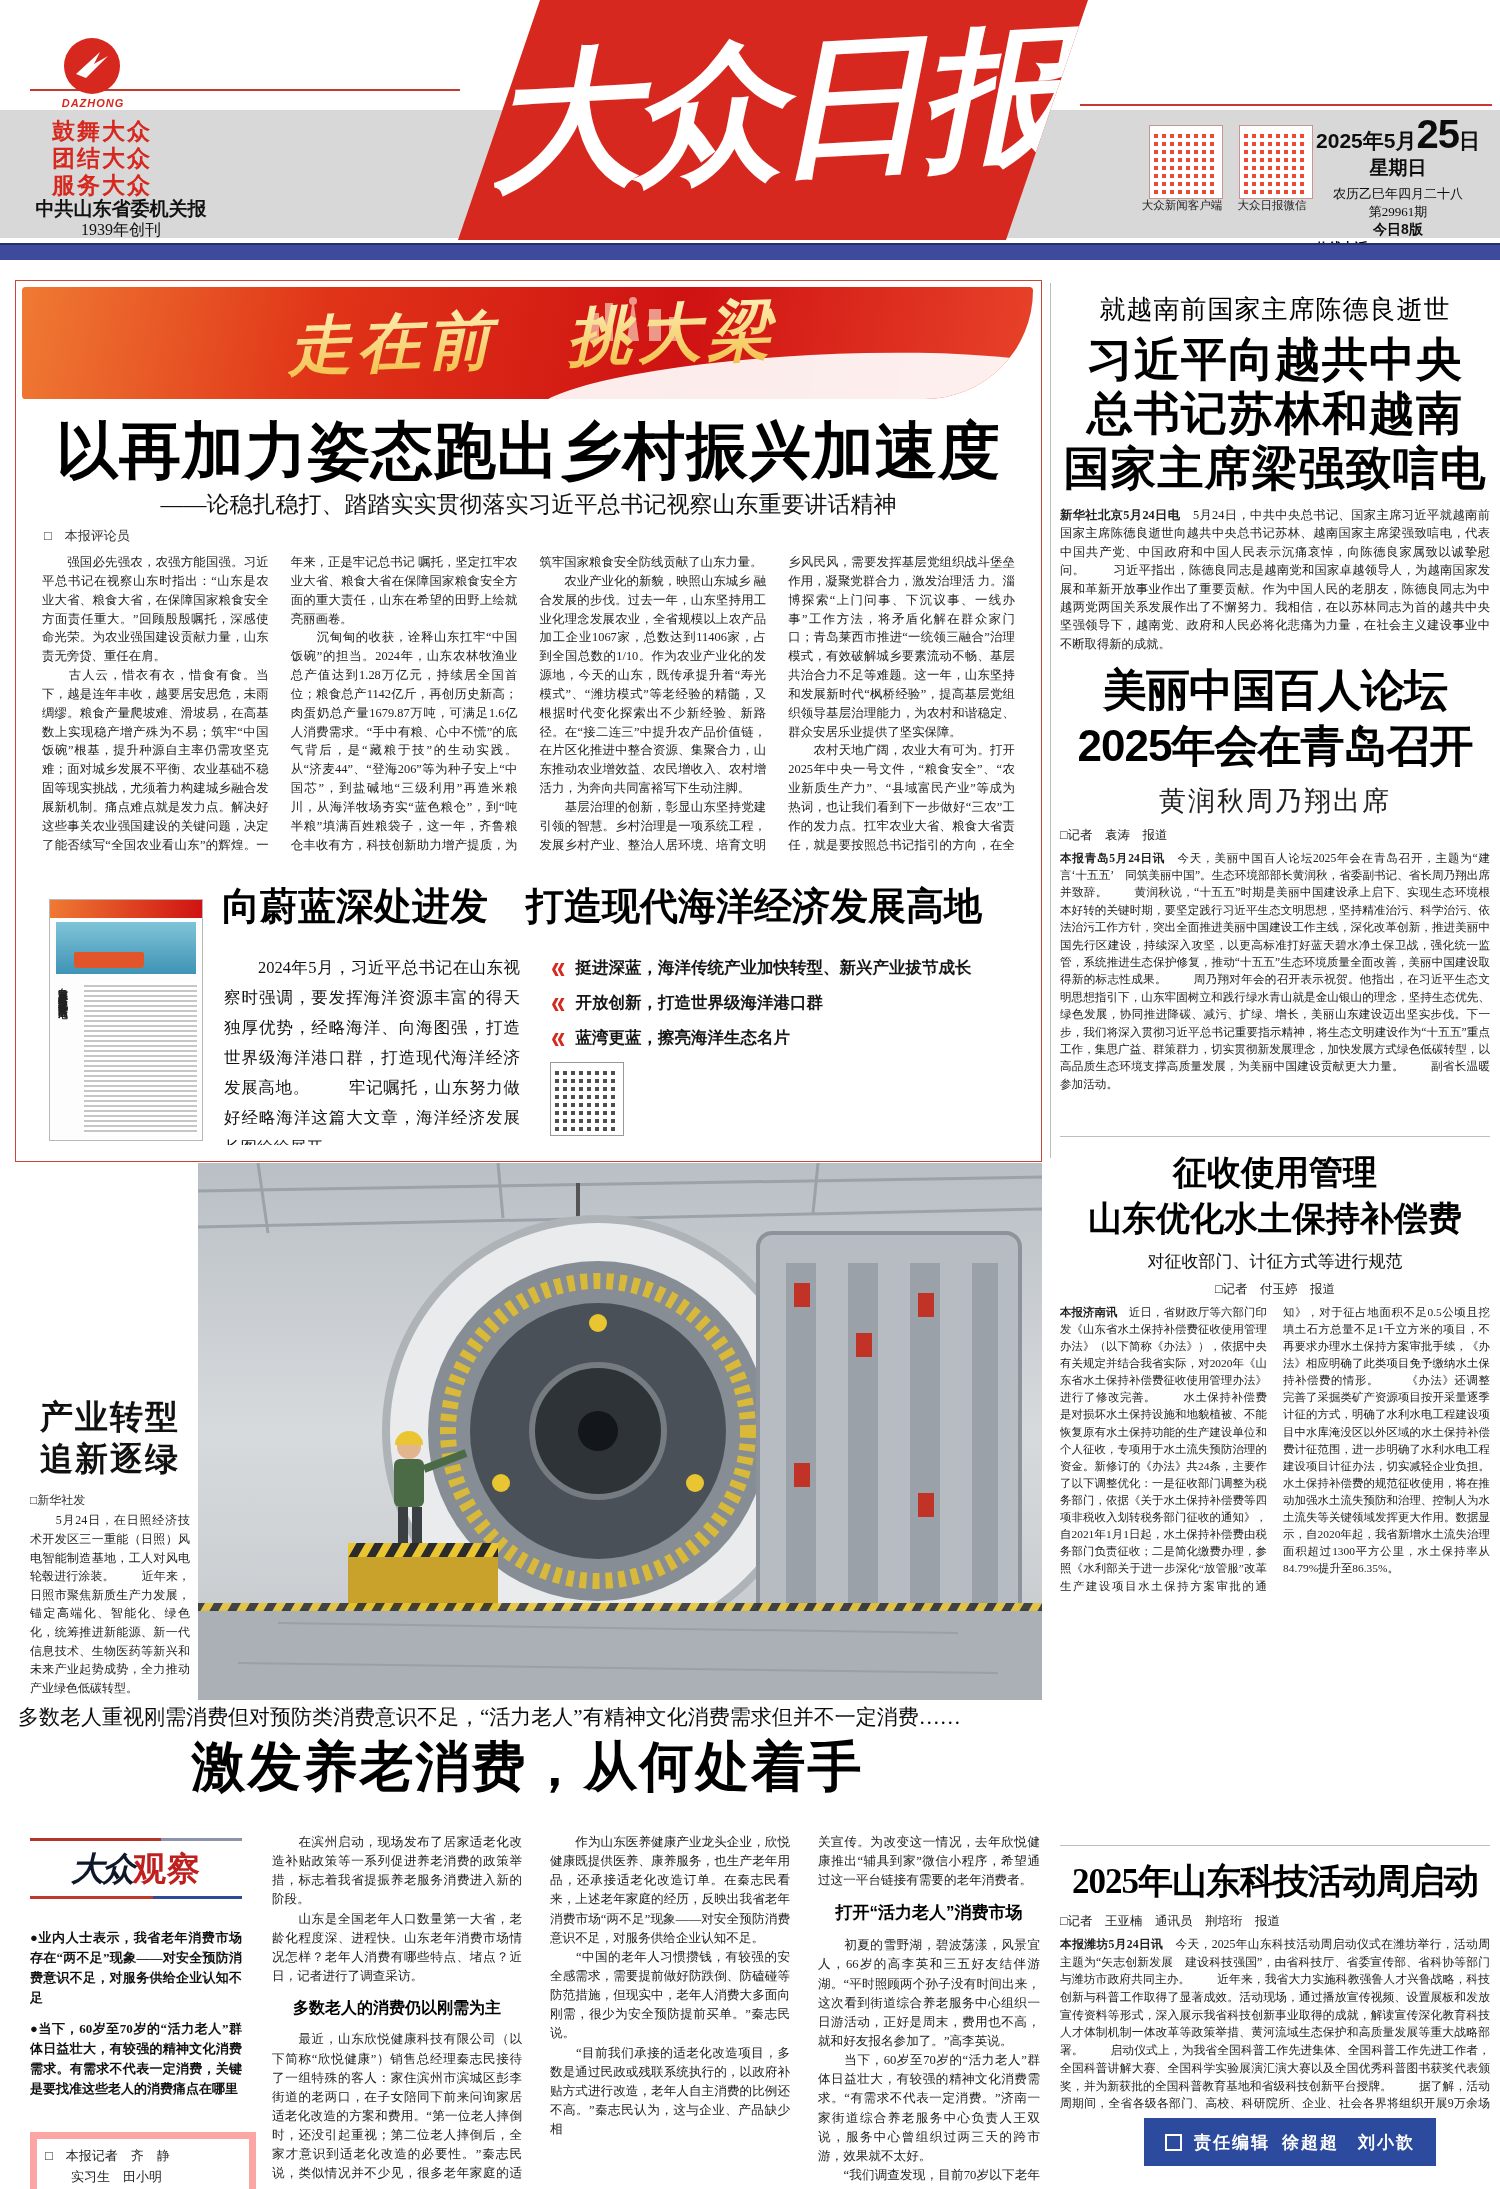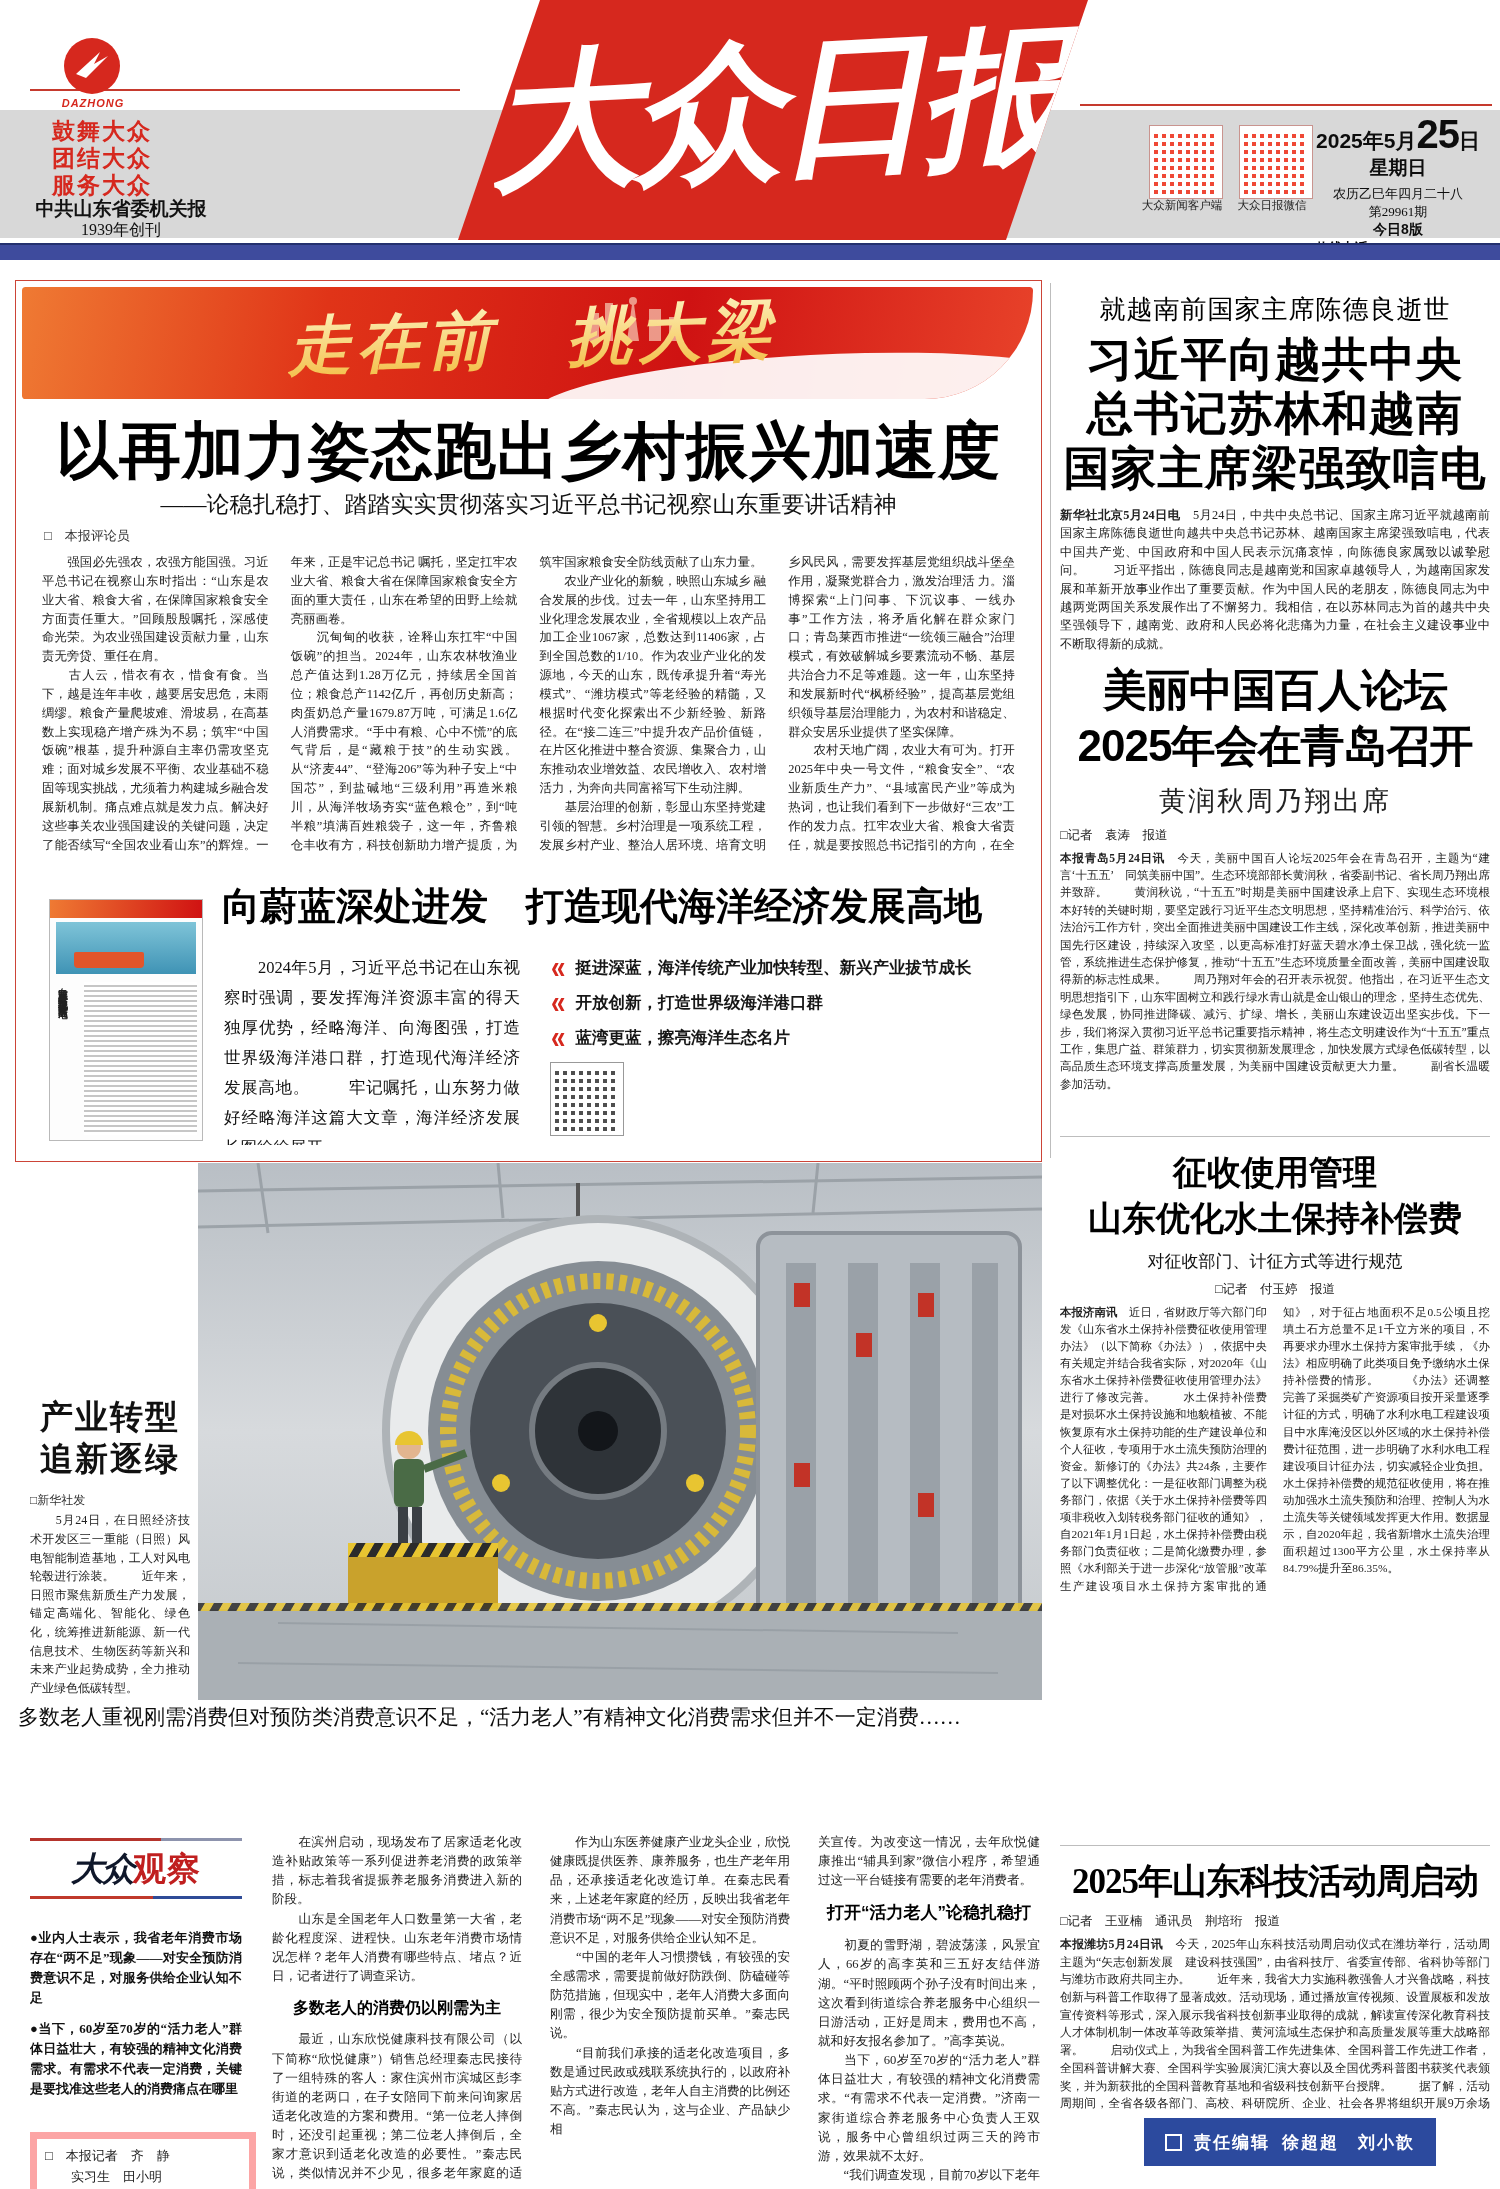--- a/index.html
+++ b/index.html
@@ -390,20 +390,21 @@
       <div>追新逐绿</div>
     </div>
     <div class="pstory-credit">□新华社发</div>
     <div class="pstory-body">
       <span class="pre">　　5月24日，在日照经济技术开发区三一重能（日照）风电智能制造基地，工人对风电轮毂进行涂装。</span>
       <span class="pre">　　近年来，日照市聚焦新质生产力发展，锚定高端化、智能化、绿色化，统筹推进新能源、新一代信息技术、生物医药等新兴和未来产业起势成势，全力推动产业绿色低碳转型。</span>
     </div>
   </div>
 
   <div class="abs elder-kicker">多数老人重视刚需消费但对预防类消费意识不足，“活力老人”有精神文化消费需求但并不一定消费……</div>
+  <div class="abs elder-hl">激发养老消费，从何处着手</div>
 
   <div class="abs observe">
     <div class="obs-rule"></div>
     <div class="obs-text">
       <span class="cal">大众</span><span class="bold">观察</span>
     </div>
     <div class="obs-rule b"></div>
   </div>
 
   <div class="abs obs-bullets">
@@ -424,20 +425,20 @@
   </div>
 
   <div class="abs ecol" style="left:550px;width:240px;">
     <div class="pre">　　作为山东医养健康产业龙头企业，欣悦健康既提供医养、康养服务，也生产老年用品，还承接适老化改造订单。在秦志民看来，上述老年家庭的经历，反映出我省老年消费市场“两不足”现象——对安全预防消费意识不足，对服务供给企业认知不足。
 　　“中国的老年人习惯攒钱，有较强的安全感需求，需要提前做好防跌倒、防磕碰等防范措施，但现实中，老年人消费大多面向刚需，很少为安全预防提前买单。”秦志民说。
 　　“目前我们承接的适老化改造项目，多数是通过民政或残联系统执行的，以政府补贴方式进行改造，老年人自主消费的比例还不高。”秦志民认为，这与企业、产品缺少相</div>
   </div>
 
   <div class="abs ecol" style="left:818px;width:222px;">
     <div class="pre">关宣传。为改变这一情况，去年欣悦健康推出“辅具到家”微信小程序，希望通过这一平台链接有需要的老年消费者。</div>
-    <div class="esub" style="font-size:17px;">打开“活力老人”论稳扎稳打</div>
+    <div class="esub" style="font-size:17px;">打开“活力老人”消费市场</div>
     <div class="pre">　　初夏的雪野湖，碧波荡漾，风景宜人，66岁的高李英和三五好友结伴游湖。“平时照顾两个孙子没有时间出来，这次看到街道综合养老服务中心组织一日游活动，正好是周末，费用也不高，就和好友报名参加了。”高李英说。
 　　当下，60岁至70岁的“活力老人”群体日益壮大，有较强的精神文化消费需求。“有需求不代表一定消费。”济南一家街道综合养老服务中心负责人王双说，服务中心曾组织过两三天的跨市游，效果就不太好。
 　　“我们调查发现，目前70岁以下老年人多数会照看孙辈，带他们进行中长途旅行，</div>
 
   </div>
 
 </div>
 
 </body></html>

